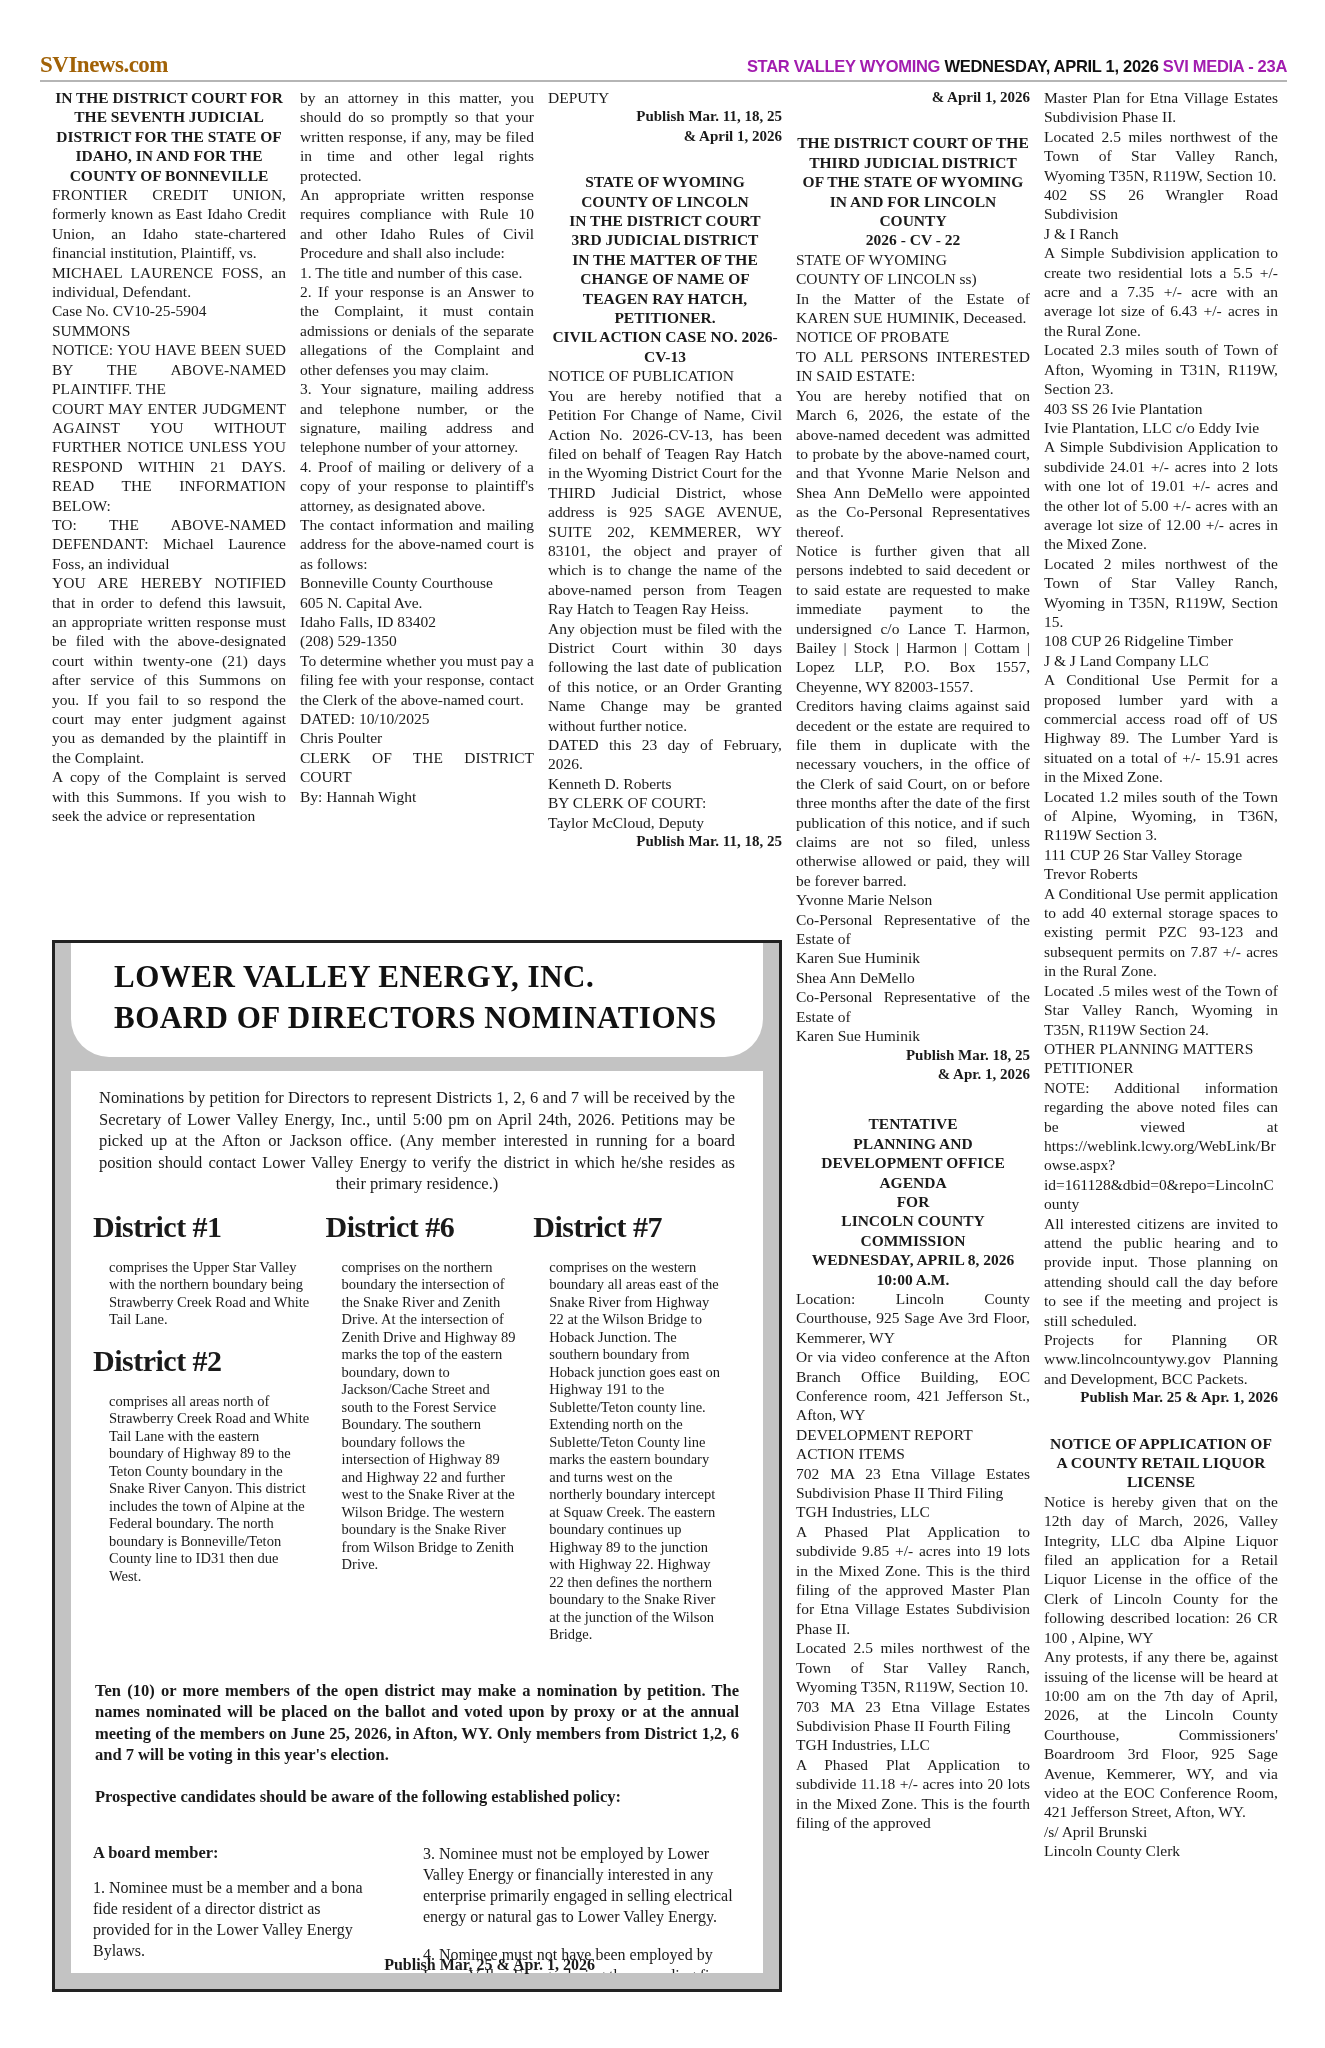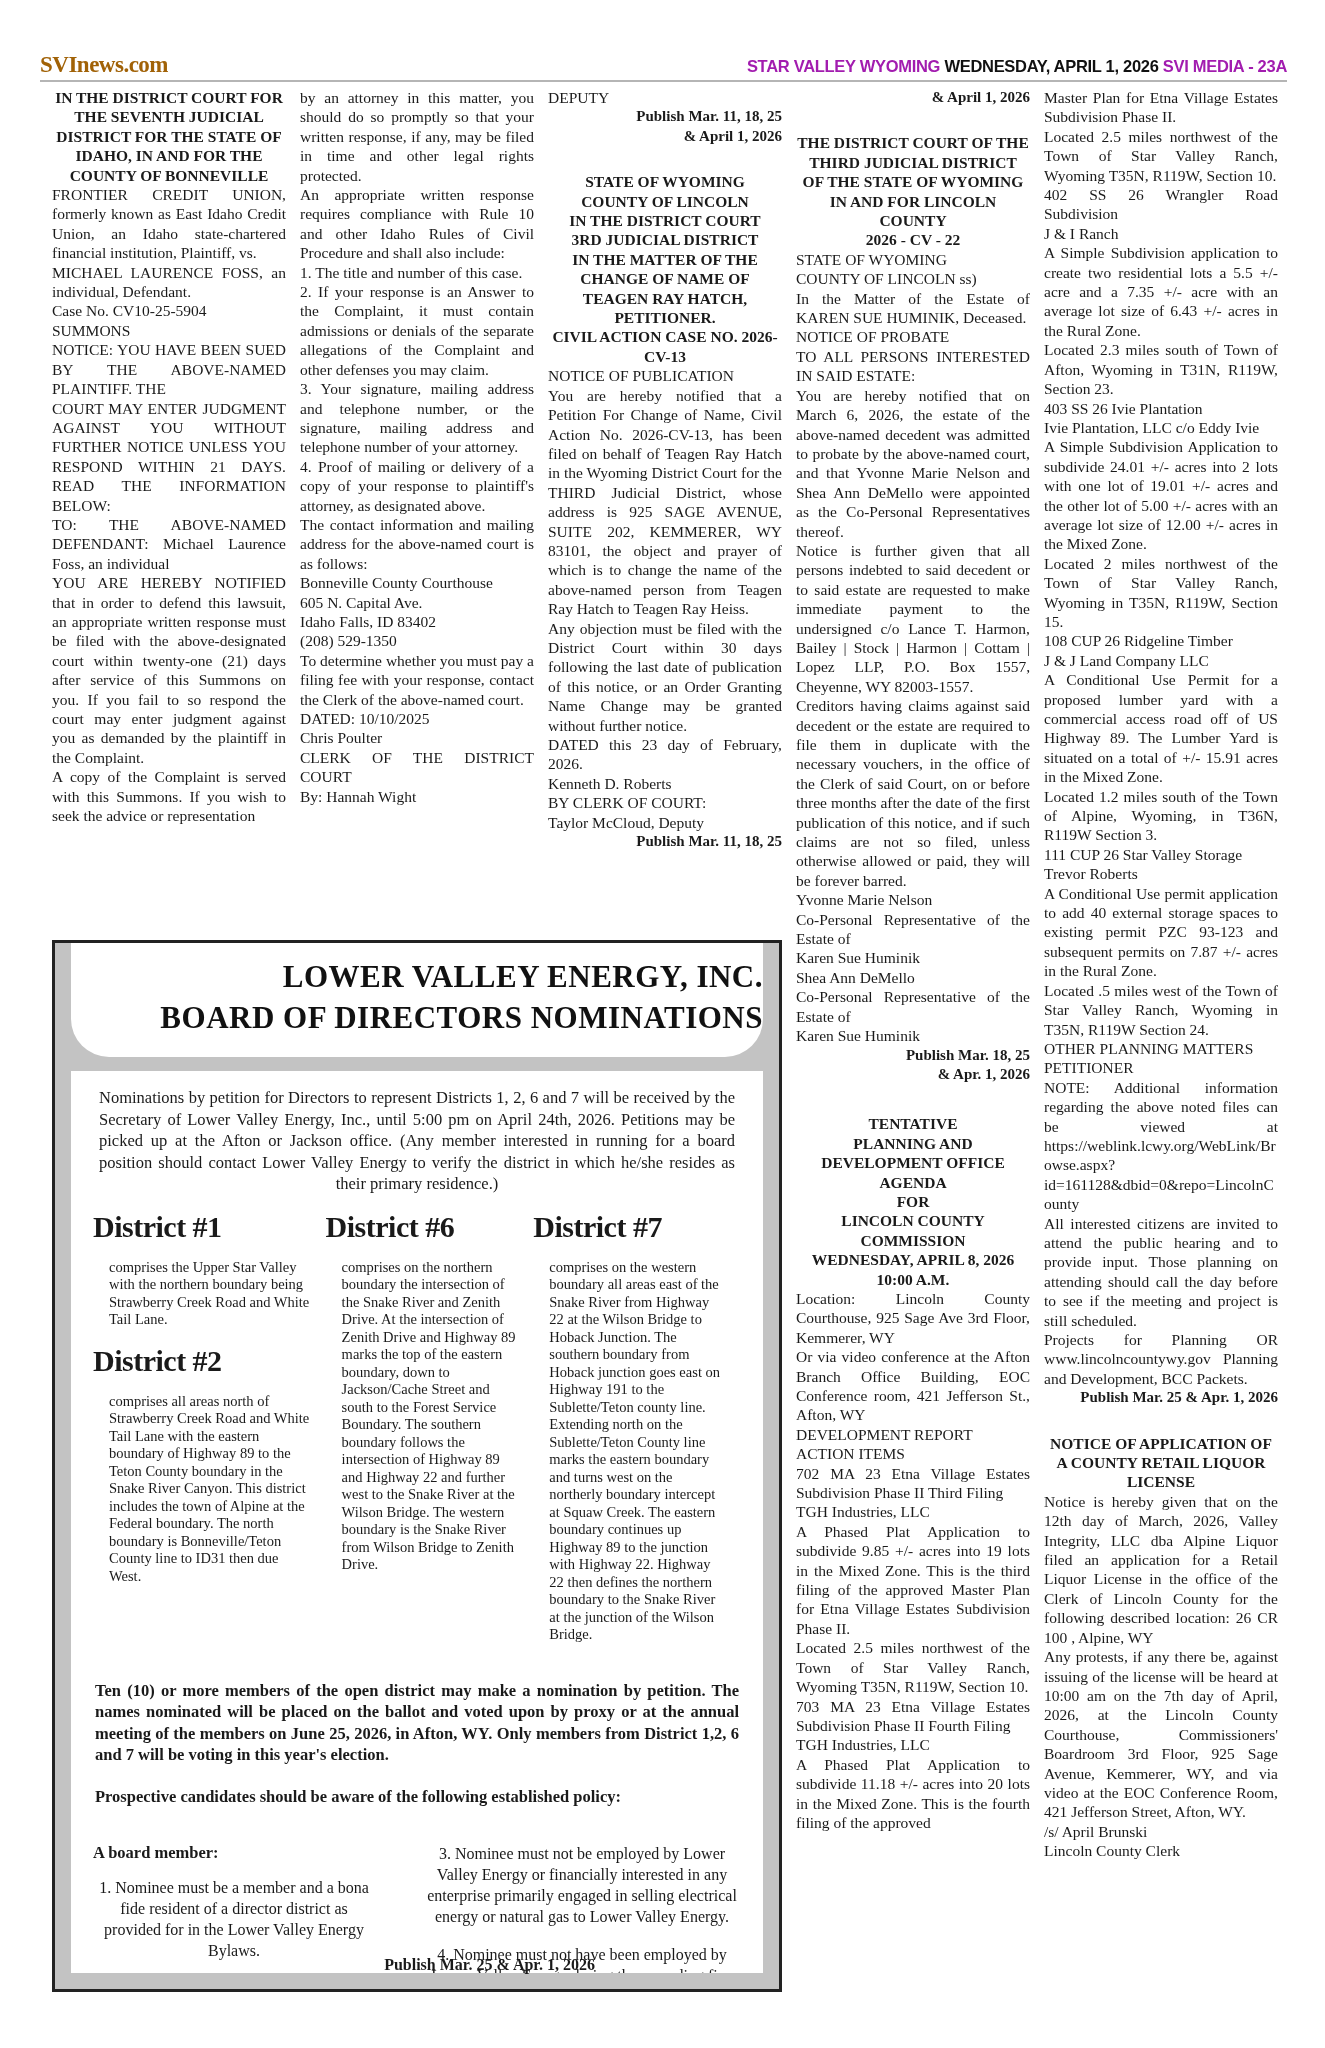--- a/index.html
+++ b/index.html
@@ -22,33 +22,33 @@
   .col p { margin:0; font-size:15.5px; line-height:19.4px; overflow-wrap:anywhere; }
   .col p.body { text-align:justify; }
   .col p.line { text-align:left; }
   .col p.head { font-weight:bold; text-align:center; }
   .col p.publish { font-weight:bold; text-align:right; font-size:15px; }
 
   
   .adbox { position:absolute; left:52px; top:940px; width:730px; height:1052px;
            background:#c3c3c3; border:3px solid #222; box-sizing:border-box; }
   .ad-title-panel { margin:0 16px; height:114px; background:#fff;
-           border-radius:0 0 38px 38px; text-align:right; padding-top:13px; box-sizing:border-box; }
+           border-radius:0 0 38px 38px; text-align:left; padding-top:13px; box-sizing:border-box;padding-left:43px; }
   .ad-title { font-size:31px; font-weight:bold; line-height:41px; letter-spacing:0.5px; color:#111; }
   .ad-content { position:absolute; left:16px; right:16px; top:128px; bottom:16px;
            background:#fff; padding:16px 22px 10px; box-sizing:border-box; overflow:hidden; }
   .ad-intro { font-size:16.5px; line-height:21.5px; margin:0 6px 6px;
            text-align:justify; text-align-last:center; }
   .districts { display:grid; grid-template-columns:1.12fr 1fr 1fr; }
   .dname { font-size:30px; font-weight:bold; letter-spacing:-0.5px; margin:10px 0 2px; line-height:32px; }
   .dtext { font-size:14.5px; line-height:17.5px; margin:16px; text-align:left; }
   .ad-bold { font-weight:bold; font-size:16.5px; line-height:21.5px; text-align:justify; margin:20px 2px 0; }
   .policy-grid { display:grid; grid-template-columns:282px 1fr; column-gap:48px; margin-top:36px; }
   .board-label { font-weight:bold; font-size:16.5px; margin:0 0 14px; }
-  p.policy { font-size:16px; line-height:21px; margin:0 0 17px; text-align:center; }
+  p.policy { font-size:16px; line-height:21px; margin:0 0 17px; text-align:left; }
   .ad-publish { position:absolute; top:1956px; left:150px; width:445px; text-align:right;
            font-weight:bold; font-size:16px; font-family:"Liberation Serif", serif; }
 </style>
 </head>
 <body>
 
 <div class="page">
 
   <div class="header">
     <div class="site">SVInews.com</div>

